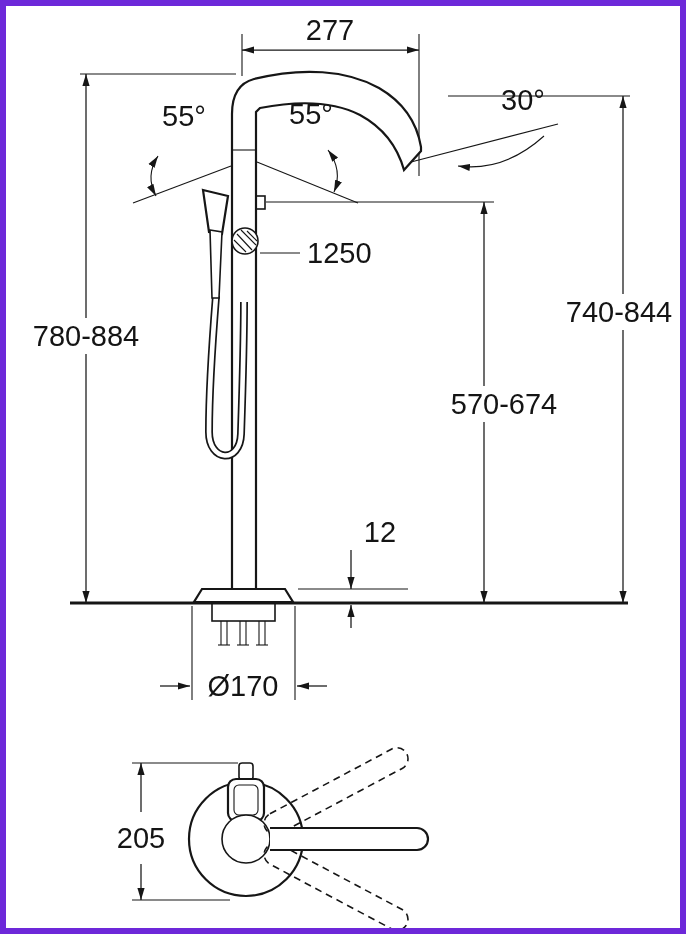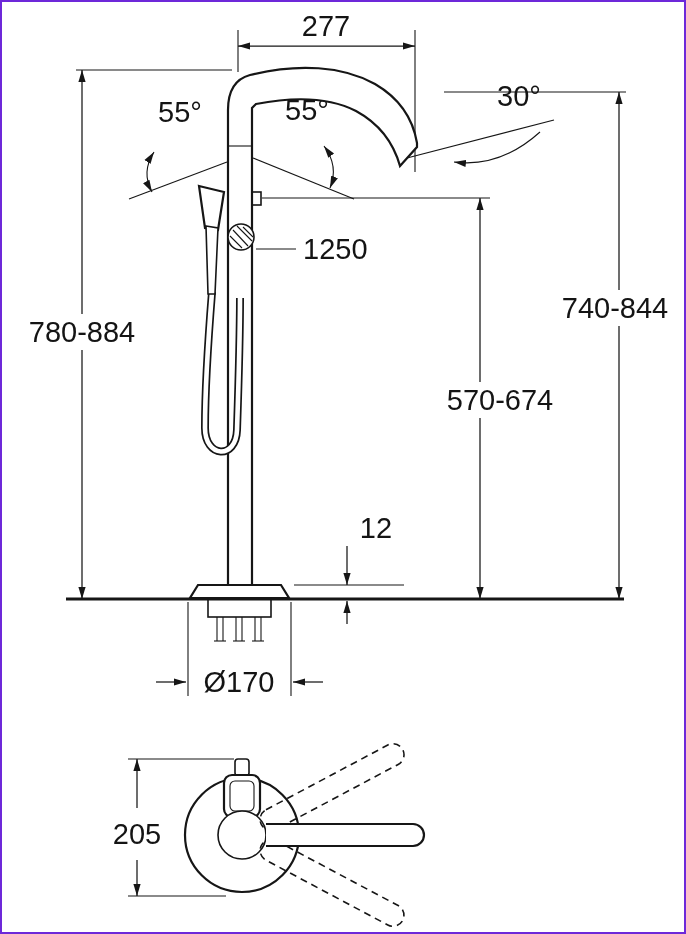--- a/index.html
+++ b/index.html
@@ -1,18 +1,18 @@
 <!DOCTYPE html>
 <html><head>
 <meta charset="utf-8">
 <style>
   html,body{margin:0;padding:0;background:#f3f3f3;}
   .page{
     width:686px;height:934px;background:#ffffff;position:relative;
-    border:2px solid #6d28d9;box-sizing:border-box;overflow:hidden;
+    border:6px solid #6d28d9;box-sizing:border-box;overflow:hidden;
     font-family:"Liberation Sans", sans-serif;
   }
   svg{display:block;}
   .ink{stroke:#161616;fill:none;}
   .w2{stroke-width:2.2;}
   .w15{stroke-width:1.6;}
   .w1{stroke-width:1.25;}
   .thin{stroke-width:1.1;}
   .thick{stroke-width:2.8;}
   .whitefill{fill:#ffffff;}

